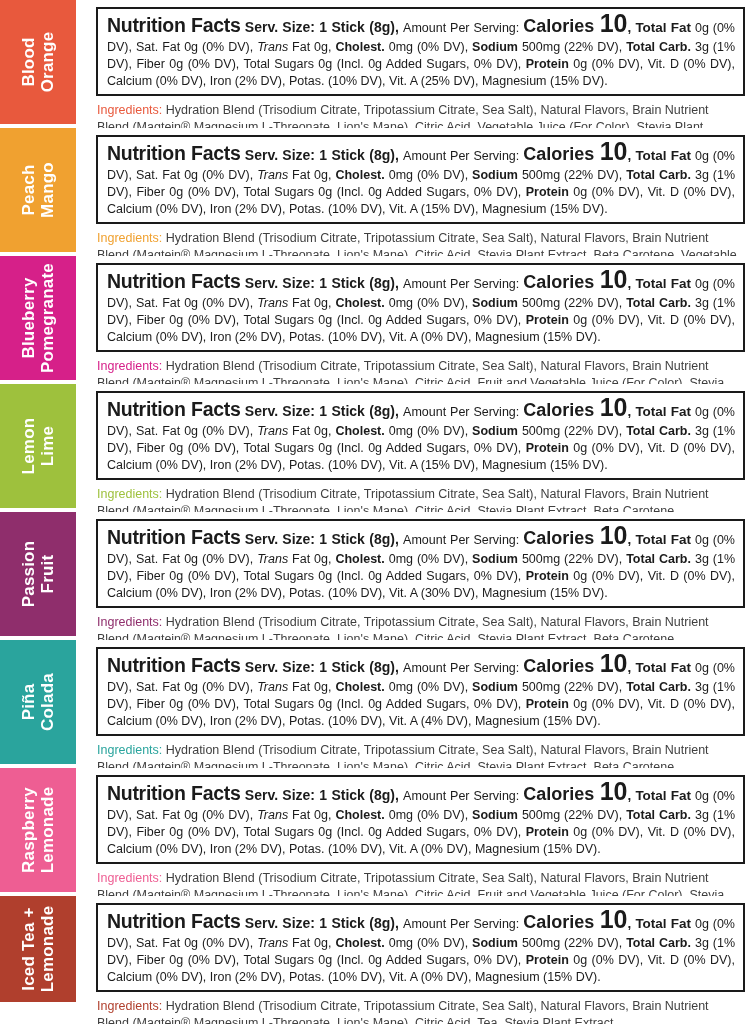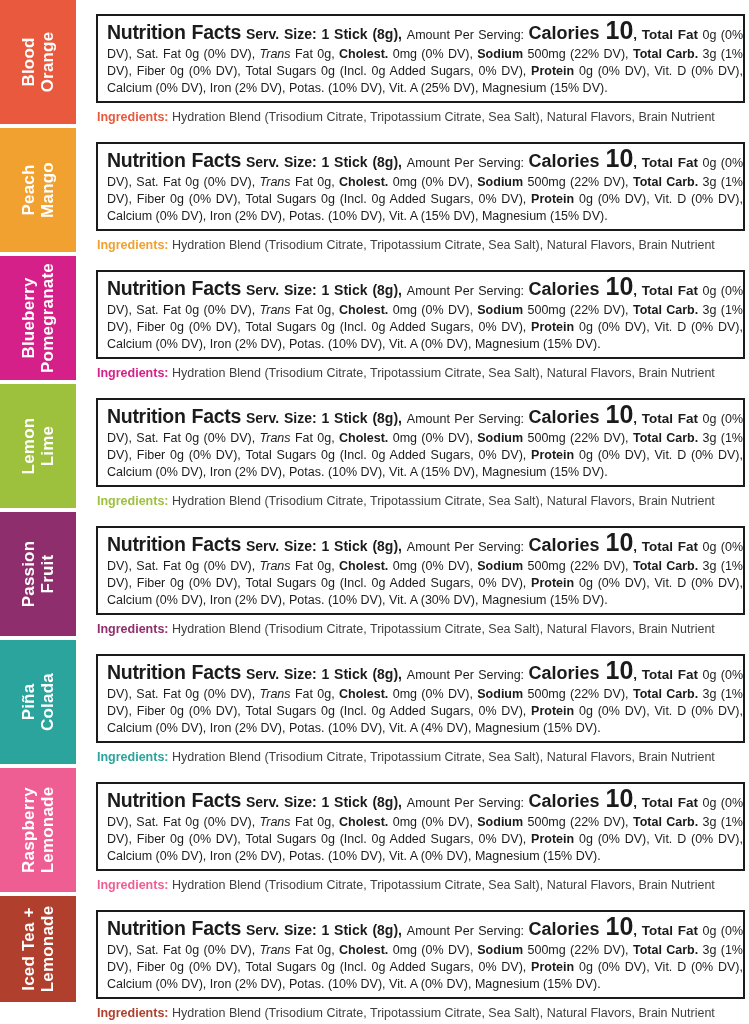--- a/index.html
+++ b/index.html
@@ -13,37 +13,37 @@
   .strip-label{
     position:absolute;top:50%;left:50%;width:124px;height:76px;
     margin-left:-62px;margin-top:-38px;transform:rotate(-90deg);
     display:flex;flex-direction:column;justify-content:center;align-items:center;
     text-align:center;color:#ffffff;font-weight:700;font-size:17px;line-height:19px;
     letter-spacing:.2px;white-space:nowrap;
   }
   .panel:last-of-type .strip-label{width:106px;margin-left:-53px;}
   .content{margin-left:96px;width:649px;box-sizing:border-box;}
   .nfbox{
-    margin-top:14px;border:2px solid #1a1a1a;background:#fff;
-    padding:1px 0 4px 9px;box-sizing:border-box;width:649px;
+    margin-top:7px;border:2px solid #1a1a1a;background:#fff;
+    padding:1px 8px 4px 9px;box-sizing:border-box;width:649px;
   }
   .nf{
     margin:0;text-align:justify;font-size:12.5px;line-height:17px;color:#1b1b1b;
   }
   .nf-title{font-weight:700;font-size:19.5px;letter-spacing:-.3px;line-height:26px;}
   .nf-serv{font-weight:700;font-size:14px;}
   .nf-cal{font-weight:700;font-size:18px;line-height:26px;}
   .nf-calval{font-weight:700;font-size:25px;line-height:26px;}
   .nf-tf{font-weight:700;font-size:13.5px;}
   .nf-b{font-weight:700;}
   .nf-i{font-style:italic;}
   .ingredients{
     margin:6px 0 0 1px;width:644px;font-size:12.5px;line-height:16.5px;color:#3f3f3f;
   }
-  .ing-label{font-weight:700;text-align:center;}
+  .ing-label{font-weight:400;text-align:center;}
 </style>
 </head>
 <body>
 
 <main id="panels">
   <section class="panel">
     <div class="strip" style="background-color: rgb(232, 89, 61);">
       <div class="strip-label">
           <span>Blood</span>
           <span>Orange</span>

